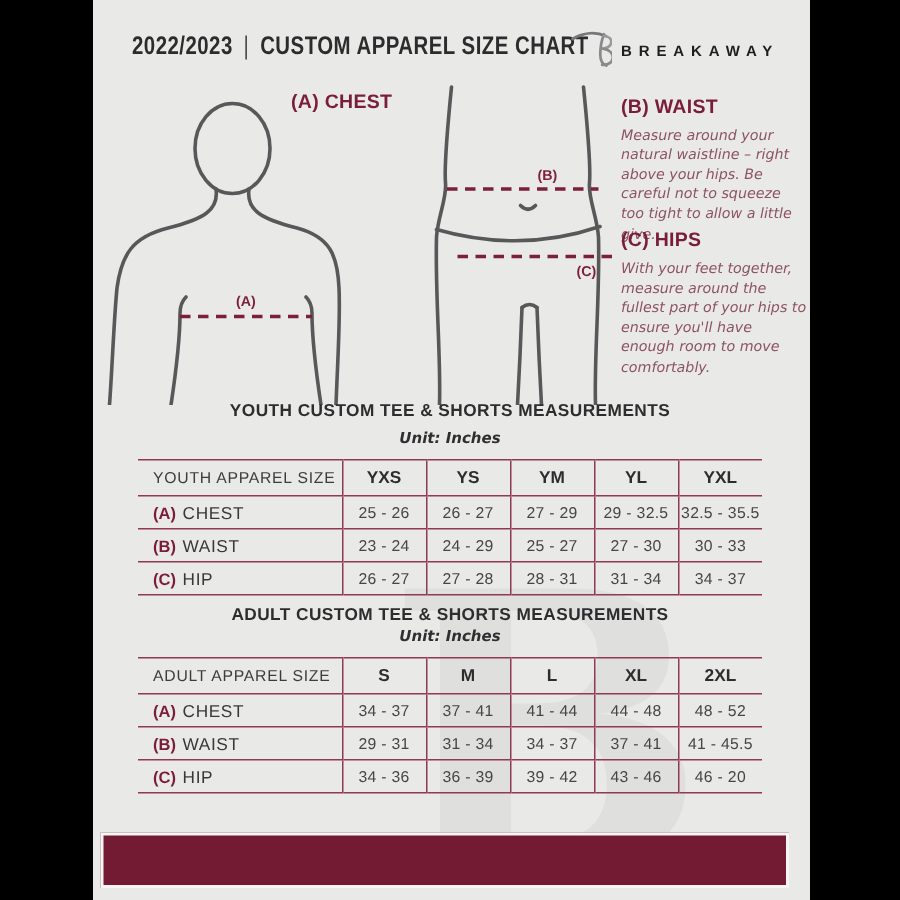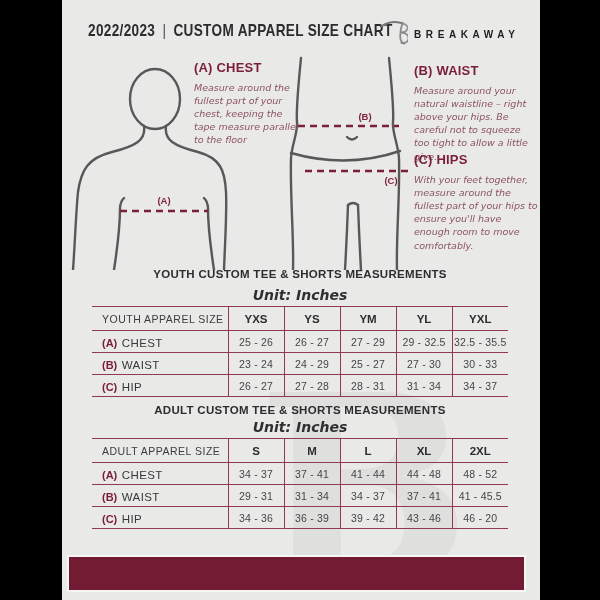--- a/index.html
+++ b/index.html
@@ -55,21 +55,21 @@
     font-size:9.5px;line-height:1.38;color:var(--guide);margin:0;
   }
   
   .sec-title{
     position:absolute;left:30px;width:416px;text-align:center;z-index:1;
     font-weight:700;font-size:11.5px;color:var(--ink);letter-spacing:.3px;
   }
   .sec-unit{
     position:absolute;left:30px;width:416px;text-align:center;z-index:1;
     font-family:"DejaVu Sans",sans-serif;font-style:italic;font-weight:600;
-    font-size:14px;color:#2f2f31;
+    font-size:10px;color:#2f2f31;
   }
   
   table.size-table{
     position:absolute;left:30px;width:416px;z-index:1;
     border-collapse:collapse;table-layout:fixed;
     border-bottom:1.5px solid var(--tborder);
   }
   .size-table th,.size-table td{border-top:1.5px solid var(--tborder);padding:0;}
   .size-table thead tr{height:24px;}
   .size-table tbody tr{height:22px;}
@@ -126,21 +126,20 @@
     <path d="M71 153 C70 180 69 200 68 218"></path>
     <path d="M81 153 C82 180 83 200 84 218"></path>
     <line x1="21" y1="74" x2="122" y2="74"></line>
     <line x1="28" y1="119" x2="131" y2="119"></line>
     <text x="88" y="68" text-anchor="middle">(B)</text>
     <text x="114" y="132" text-anchor="middle">(C)</text>
   </svg>
 
   <div class="guide-block" style="left:132px;top:60px;width:106px;">
     <p class="guide-head">(A) CHEST</p>
-    <p class="guide-body">Measure around the fullest part of your chest, keeping the tape measure parallel to the floor</p>
   </div>
   <div class="guide-block" style="left:352px;top:63px;width:120px;">
     <p class="guide-head">(B) WAIST</p>
     <p class="guide-body">Measure around your natural waistline – right above your hips. Be careful not to squeeze too tight to allow a little give.</p>
   </div>
   <div class="guide-block" style="left:352px;top:152px;width:124px;">
     <p class="guide-head">(C) HIPS</p>
     <p class="guide-body">With your feet together, measure around the fullest part of your hips to ensure you'll have enough room to move comfortably.</p>
   </div>
 

